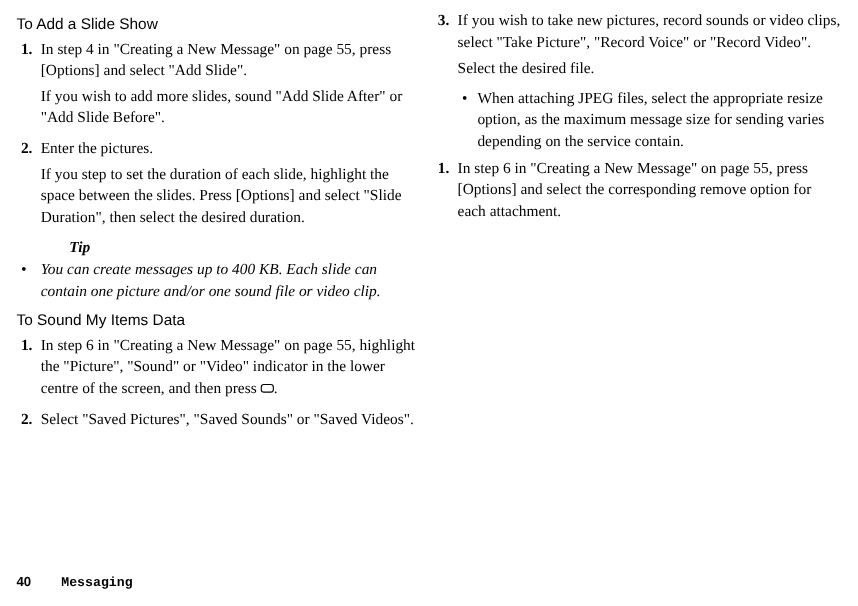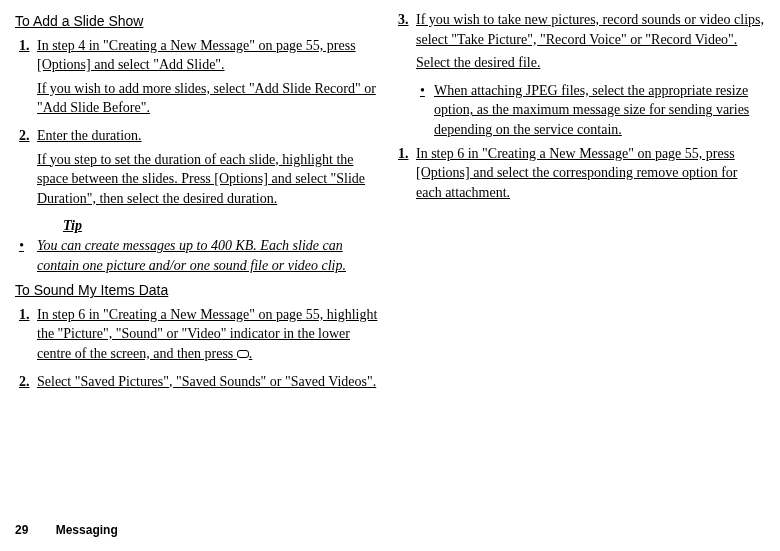--- a/index.html
+++ b/index.html
@@ -14,21 +14,20 @@
       color: #000;
       width: 780px;
       height: 551px;
       padding: 10px 15px;
       background: #fff;
       position: relative;
     }
     .columns {
       display: flex;
       gap: 8px;
-      text-decoration: underline;
     }
     .col {
       flex: 1;
       min-width: 0;
     }
     .heading {
       font-family: Arial, Helvetica, sans-serif;
       font-size: 14px;
       font-weight: normal;
       margin-bottom: 4px;
@@ -95,40 +94,41 @@
       left: 15px;
       font-family: Arial, Helvetica, sans-serif;
       font-size: 12px;
     }
     .footer .pagenum {
       font-weight: bold;
       margin-right: 24px;
     }
     .footer .chapter {
       font-weight: bold;
+      font-family: Liberation Mono, monospace;
     }
   </style>
 </head>
 <body>
 
 <div class="columns">
   <div class="col">
     <div class="heading">To Add a Slide Show</div>
     <div class="ol">
       <div class="li">
         <div class="num">1.</div>
         <div class="li-body">
           <p>In step 4 in "Creating a New Message" on page 55, press [Options] and select "Add Slide".</p>
-          <p>If you wish to add more slides, select "Add Slide Record" or "Add Slide Before".</p>
+          <p>If you wish to add more slides, sound "Add Slide After" or "Add Slide Before".</p>
         </div>
       </div>
       <div class="li">
         <div class="num">2.</div>
         <div class="li-body">
-          <p>Enter the duration.</p>
+          <p>Enter the pictures.</p>
           <p>If you step to set the duration of each slide, highlight the space between the slides. Press [Options] and select "Slide Duration", then select the desired duration.</p>
         </div>
       </div>
     </div>
     <div class="tip-label">Tip</div>
     <div class="tip-item">
       <div class="tip-bullet">•</div>
       <div>You can create messages up to 400 KB. Each slide can contain one picture and/or one sound file or video clip.</div>
     </div>
     <div class="heading">To Sound My Items Data</div>
@@ -171,15 +171,15 @@
         <div class="num">1.</div>
         <div class="li-body">
           <p>In step 6 in "Creating a New Message" on page 55, press [Options] and select the corresponding remove option for each attachment.</p>
         </div>
       </div>
     </div>
   </div>
 </div>
 
 <div class="footer">
-  <span class="pagenum">29</span>
+  <span class="pagenum">40</span>
   <span class="chapter">Messaging</span>
 </div>
 
 </body></html>

